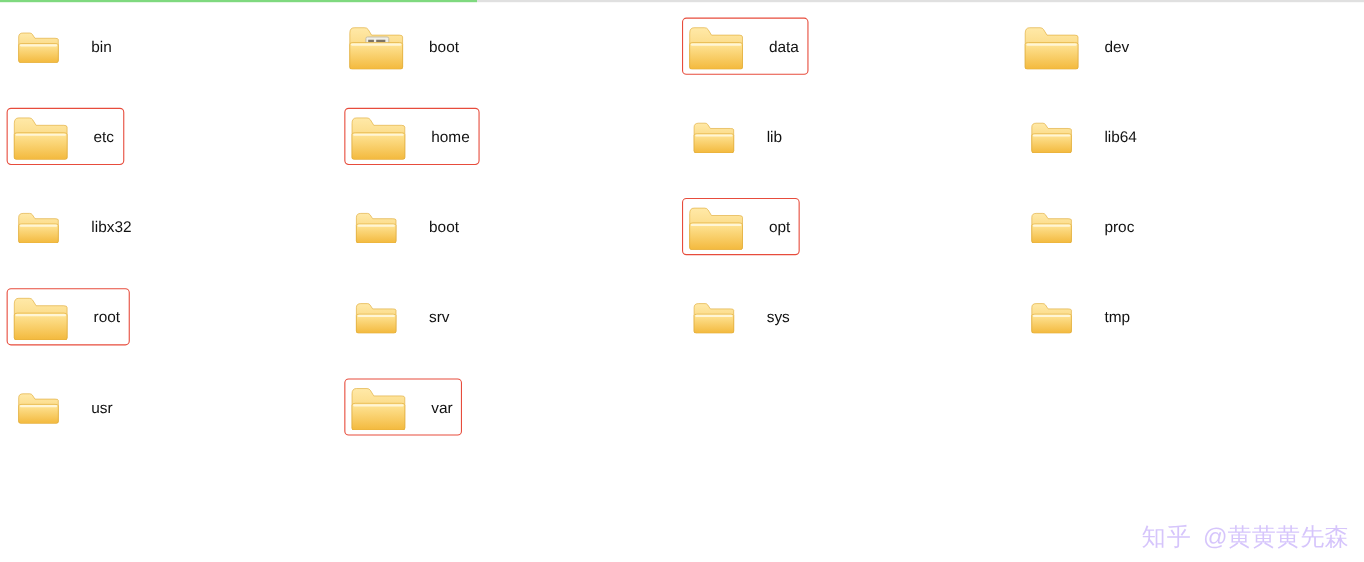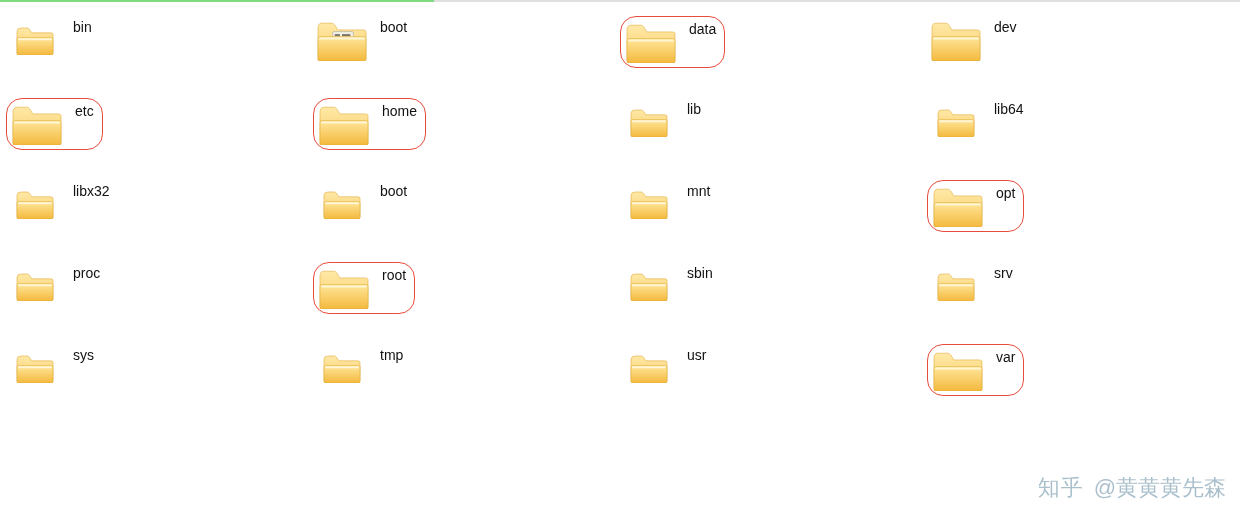--- a/index.html
+++ b/index.html
@@ -20,31 +20,31 @@
   }
   .grid {
     display: grid;
     grid-template-columns: repeat(4, 1fr);
     padding: 14px 6px 0 6px;
     column-gap: 0;
     row-gap: 30px;
   }
   .item {
     display: flex;
-    align-items: flex-start;
-    gap: 12px;
+    align-items: center;
+    gap: 22px;
     padding: 2px;
     border: 1px solid transparent;
     border-radius: 4px;
     width: fit-content;
   }
   .item.hl {
     border-color: #e74c3c;
     padding: 4px 8px 4px 4px;
-    border-radius: 16px;
+    border-radius: 4px;
   }
   .icon-wrap {
     width: 52px;
     height: 42px;
     display: flex;
     align-items: center;
     justify-content: center;
     flex: none;
   }
   .label {
@@ -53,21 +53,21 @@
   }
   .watermark {
     position: absolute;
     right: 14px;
     bottom: 8px;
     display: flex;
     align-items: center;
     gap: 10px;
     opacity: 0.35;
     font-size: 22px;
-    color: #0c4a6e;
+    color: #8b5cf6;
     pointer-events: none;
     font-weight: 500;
   }
   .watermark .zhihu {
     font-family: "STZhongsong", "SimSun", serif;
     letter-spacing: 1px;
   }
 </style>
 </head>
 <body>
@@ -283,41 +283,20 @@
       </linearGradient>
     </defs>
     <path d="M2 6.6 L2 28 Q2 30 4 30 L36 30 Q38 30 38 28 L38 9 Q38 7.800000000000001 35 7.800000000000001 L16.8 7.800000000000001 L14.399999999999999 4.2 Q13.600000000000001 3 12 3 L6 3 Q2 3 2 6.6 Z" fill="url(#g-back-small)" stroke="#e0ad3a" stroke-width="0.6"></path>
 
     <path d="M2 28 Q2 30 4 30 L36 30 Q38 30 38 28 L38 13.8 Q38 12.6 35 12.6 L5 12.6 Q2 12.6 2 13.8 Z" fill="url(#g-front-small)" stroke="#e0ad3a" stroke-width="0.6"></path>
     <rect x="3" y="13.2" width="34" height="2" fill="#fff7dd" opacity="0.9" rx="1"></rect>
   </svg>
       </div>
       <span class="label">boot</span>
     </div>
-    <div class="item">
-      <div class="icon-wrap">
-  <svg width="40" height="30" viewBox="0 0 40 30">
-    <defs>
-      <linearGradient id="g-back-small" x1="0" y1="0" x2="0" y2="1">
-        <stop offset="0" stop-color="#ffe9a8"></stop>
-        <stop offset="1" stop-color="#f6c95e"></stop>
-      </linearGradient>
-      <linearGradient id="g-front-small" x1="0" y1="0" x2="0" y2="1">
-        <stop offset="0" stop-color="#ffe69a"></stop>
-        <stop offset="1" stop-color="#f3b93d"></stop>
-      </linearGradient>
-    </defs>
-    <path d="M2 6.6 L2 28 Q2 30 4 30 L36 30 Q38 30 38 28 L38 9 Q38 7.800000000000001 35 7.800000000000001 L16.8 7.800000000000001 L14.399999999999999 4.2 Q13.600000000000001 3 12 3 L6 3 Q2 3 2 6.6 Z" fill="url(#g-back-small)" stroke="#e0ad3a" stroke-width="0.6"></path>
-
-    <path d="M2 28 Q2 30 4 30 L36 30 Q38 30 38 28 L38 13.8 Q38 12.6 35 12.6 L5 12.6 Q2 12.6 2 13.8 Z" fill="url(#g-front-small)" stroke="#e0ad3a" stroke-width="0.6"></path>
-    <rect x="3" y="13.2" width="34" height="2" fill="#fff7dd" opacity="0.9" rx="1"></rect>
-  </svg>
-      </div>
-      <span class="label">mnt</span>
-    </div>
     <div class="item hl">
       <div class="icon-wrap">
   <svg width="52" height="42" viewBox="0 0 52 42">
     <defs>
       <linearGradient id="g-back-large" x1="0" y1="0" x2="0" y2="1">
         <stop offset="0" stop-color="#ffe9a8"></stop>
         <stop offset="1" stop-color="#f6c95e"></stop>
       </linearGradient>
       <linearGradient id="g-front-large" x1="0" y1="0" x2="0" y2="1">
         <stop offset="0" stop-color="#ffe69a"></stop>
@@ -366,41 +345,20 @@
         <stop offset="1" stop-color="#f3b93d"></stop>
       </linearGradient>
     </defs>
     <path d="M2 9.24 L2 40 Q2 42 4 42 L48 42 Q50 42 50 40 L50 12.6 Q50 10.92 47 10.92 L21.84 10.92 L18.72 5.880000000000001 Q17.68 4.2 15.6 4.2 L6 4.2 Q2 4.2 2 9.24 Z" fill="url(#g-back-large)" stroke="#e0ad3a" stroke-width="0.6"></path>
 
     <path d="M2 40 Q2 42 4 42 L48 42 Q50 42 50 40 L50 19.32 Q50 17.64 47 17.64 L5 17.64 Q2 17.64 2 19.32 Z" fill="url(#g-front-large)" stroke="#e0ad3a" stroke-width="0.6"></path>
     <rect x="3" y="18.48" width="46" height="2" fill="#fff7dd" opacity="0.9" rx="1"></rect>
   </svg>
       </div>
       <span class="label">root</span>
-    </div>
-    <div class="item">
-      <div class="icon-wrap">
-  <svg width="40" height="30" viewBox="0 0 40 30">
-    <defs>
-      <linearGradient id="g-back-small" x1="0" y1="0" x2="0" y2="1">
-        <stop offset="0" stop-color="#ffe9a8"></stop>
-        <stop offset="1" stop-color="#f6c95e"></stop>
-      </linearGradient>
-      <linearGradient id="g-front-small" x1="0" y1="0" x2="0" y2="1">
-        <stop offset="0" stop-color="#ffe69a"></stop>
-        <stop offset="1" stop-color="#f3b93d"></stop>
-      </linearGradient>
-    </defs>
-    <path d="M2 6.6 L2 28 Q2 30 4 30 L36 30 Q38 30 38 28 L38 9 Q38 7.800000000000001 35 7.800000000000001 L16.8 7.800000000000001 L14.399999999999999 4.2 Q13.600000000000001 3 12 3 L6 3 Q2 3 2 6.6 Z" fill="url(#g-back-small)" stroke="#e0ad3a" stroke-width="0.6"></path>
-
-    <path d="M2 28 Q2 30 4 30 L36 30 Q38 30 38 28 L38 13.8 Q38 12.6 35 12.6 L5 12.6 Q2 12.6 2 13.8 Z" fill="url(#g-front-small)" stroke="#e0ad3a" stroke-width="0.6"></path>
-    <rect x="3" y="13.2" width="34" height="2" fill="#fff7dd" opacity="0.9" rx="1"></rect>
-  </svg>
-      </div>
-      <span class="label">sbin</span>
     </div>
     <div class="item">
       <div class="icon-wrap">
   <svg width="40" height="30" viewBox="0 0 40 30">
     <defs>
       <linearGradient id="g-back-small" x1="0" y1="0" x2="0" y2="1">
         <stop offset="0" stop-color="#ffe9a8"></stop>
         <stop offset="1" stop-color="#f6c95e"></stop>
       </linearGradient>
       <linearGradient id="g-front-small" x1="0" y1="0" x2="0" y2="1">

